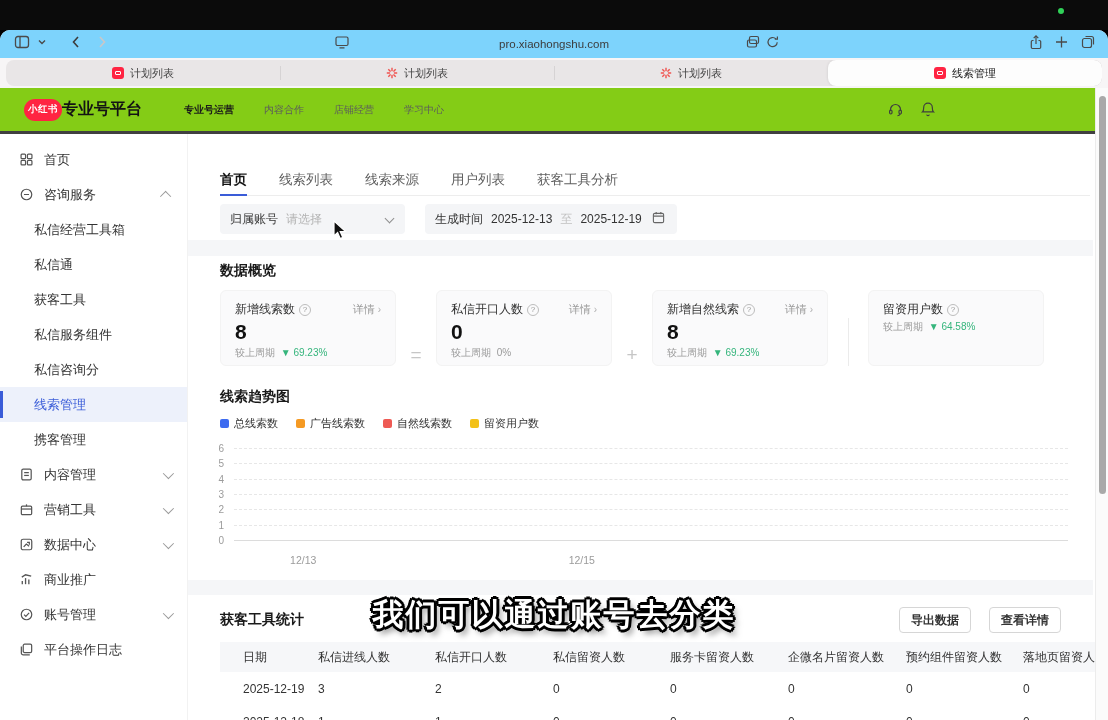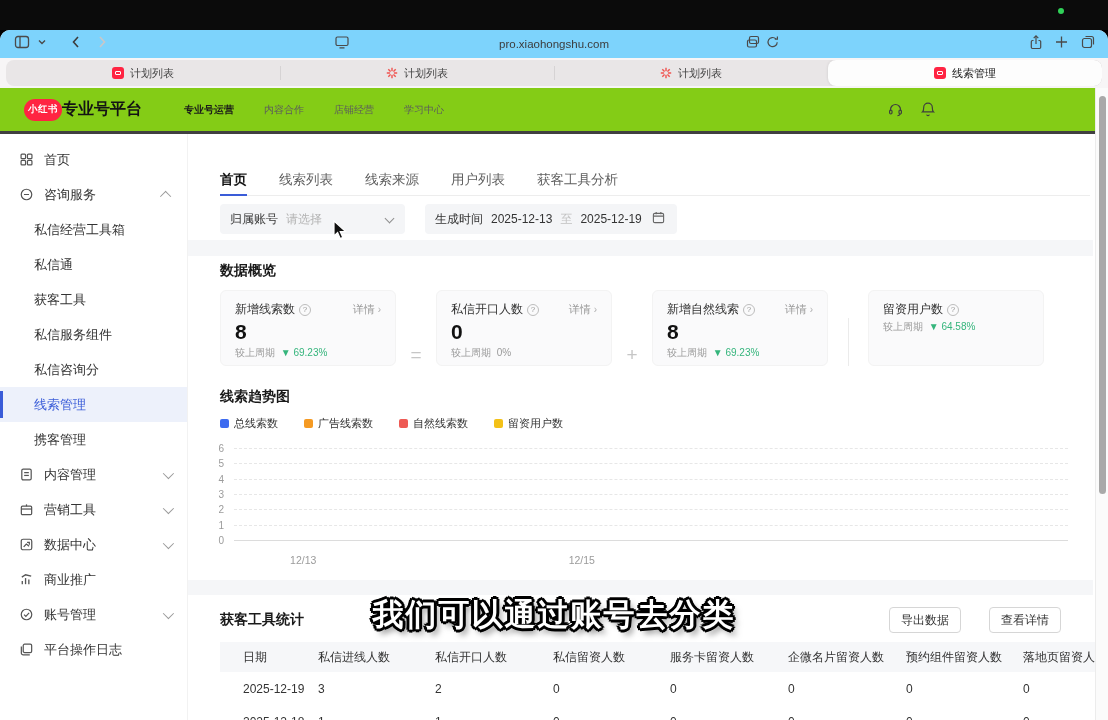--- a/index.html
+++ b/index.html
@@ -95,35 +95,35 @@
   .qicon::before { content:"?"; }
   .c-detail { margin-left:auto; font-size:11px; color:#9b9b9b; display:flex; align-items:center; gap:3px; }
   .c-detail .gt { font-size:10px; color:#b0b0b0; }
   .c-val { font-size:21px; font-weight:700; color:#111; margin-top:2px; line-height:24px; }
   .c-foot { font-size:10px; color:#9b9b9b; margin-top:2px; }
   .c-foot .delta { margin-left:3px; }
   .op { width:40px; text-align:center; font-size:19px; color:#c6c6c6; }
   .vdiv { width:40px; display:flex; justify-content:center; }
   .vdiv i { width:1px; height:48px; background:#ebebeb; }
 
-  .legend { position:absolute; top:282px; left:32px; display:flex; gap:26px; font-size:11px; color:#333; }
+  .legend { position:absolute; top:282px; left:32px; display:flex; gap:18px; font-size:11px; color:#333; }
   .lg { display:flex; align-items:center; gap:5px; cursor:default; }
   .sw { width:9px; height:9px; border-radius:2px; }
 
   .chart { position:absolute; top:306px; left:32px; right:40px; height:130px; }
   .plot { position:absolute; left:14px; right:0; top:8px; height:92px; }
   .gl { position:absolute; left:0; right:0; height:0; border-top:1px dashed #e7e7e7; }
   .gl.solid { border-top:1px solid #dcdcdc; }
   .gl .yt { position:absolute; left:-10px; top:-6px; transform:translateX(-100%);
     font-size:10px; color:#9b9b9b; }
   .xt { position:absolute; top:106px; transform:translateX(-50%); font-size:10.5px; color:#9b9b9b; }
 
   .tools-head { position:absolute; top:472px; left:32px; right:47px; height:28px;
     display:flex; align-items:center; }
-  .t-btns { margin-left:auto; display:flex; gap:28px; }
+  .t-btns { margin-left:auto; display:flex; gap:18px;font-weight:bold; }
   .btn { height:26px; padding:0 11px; font-size:12px; color:#333; background:#fff;
     border:1px solid #d6d6d6; border-radius:4px; display:flex; align-items:center; cursor:default; }
 
   .dtable { position:absolute; top:508px; left:32px; width:905px; }
   .t-row { display:grid; grid-template-columns:98px 117px 118px 117px 118px 118px 117px 120px;
     align-items:center; font-size:12px; color:#333; }
   .t-row.head { height:30px; background:#f6f7f9; color:#333; }
   .t-row.body { height:33px; }
   .t-row > div:first-child { padding-left:23px; }
 

